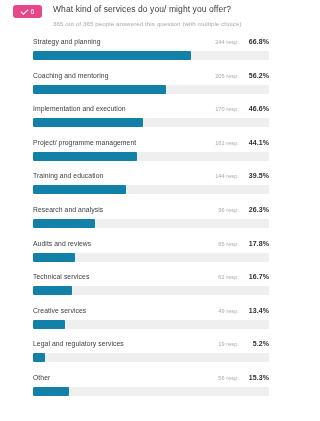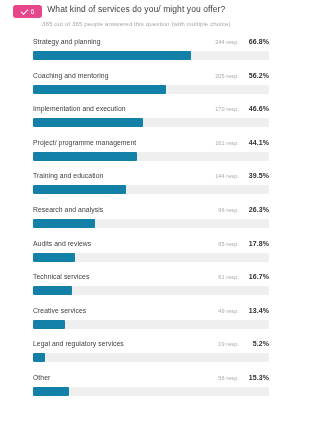--- a/index.html
+++ b/index.html
@@ -52,22 +52,22 @@
     transform: rotate(-45deg);
     margin-bottom: 2px;
   }
   .q-badge .num {
     font-size: 7px;
     color: #ffffff;
     line-height: 1;
     font-weight: normal;
   }
   .q-text-wrap {
+    margin-left: 11px;
     padding-top: 0px;
-    text-align: center;
   }
   .q-title {
     font-size: 8.5px;
     line-height: 11px;
     color: #3d3d3d;
     letter-spacing: 0.01em;
   }
   .q-sub {
     font-size: 6.2px;
     line-height: 9px;

